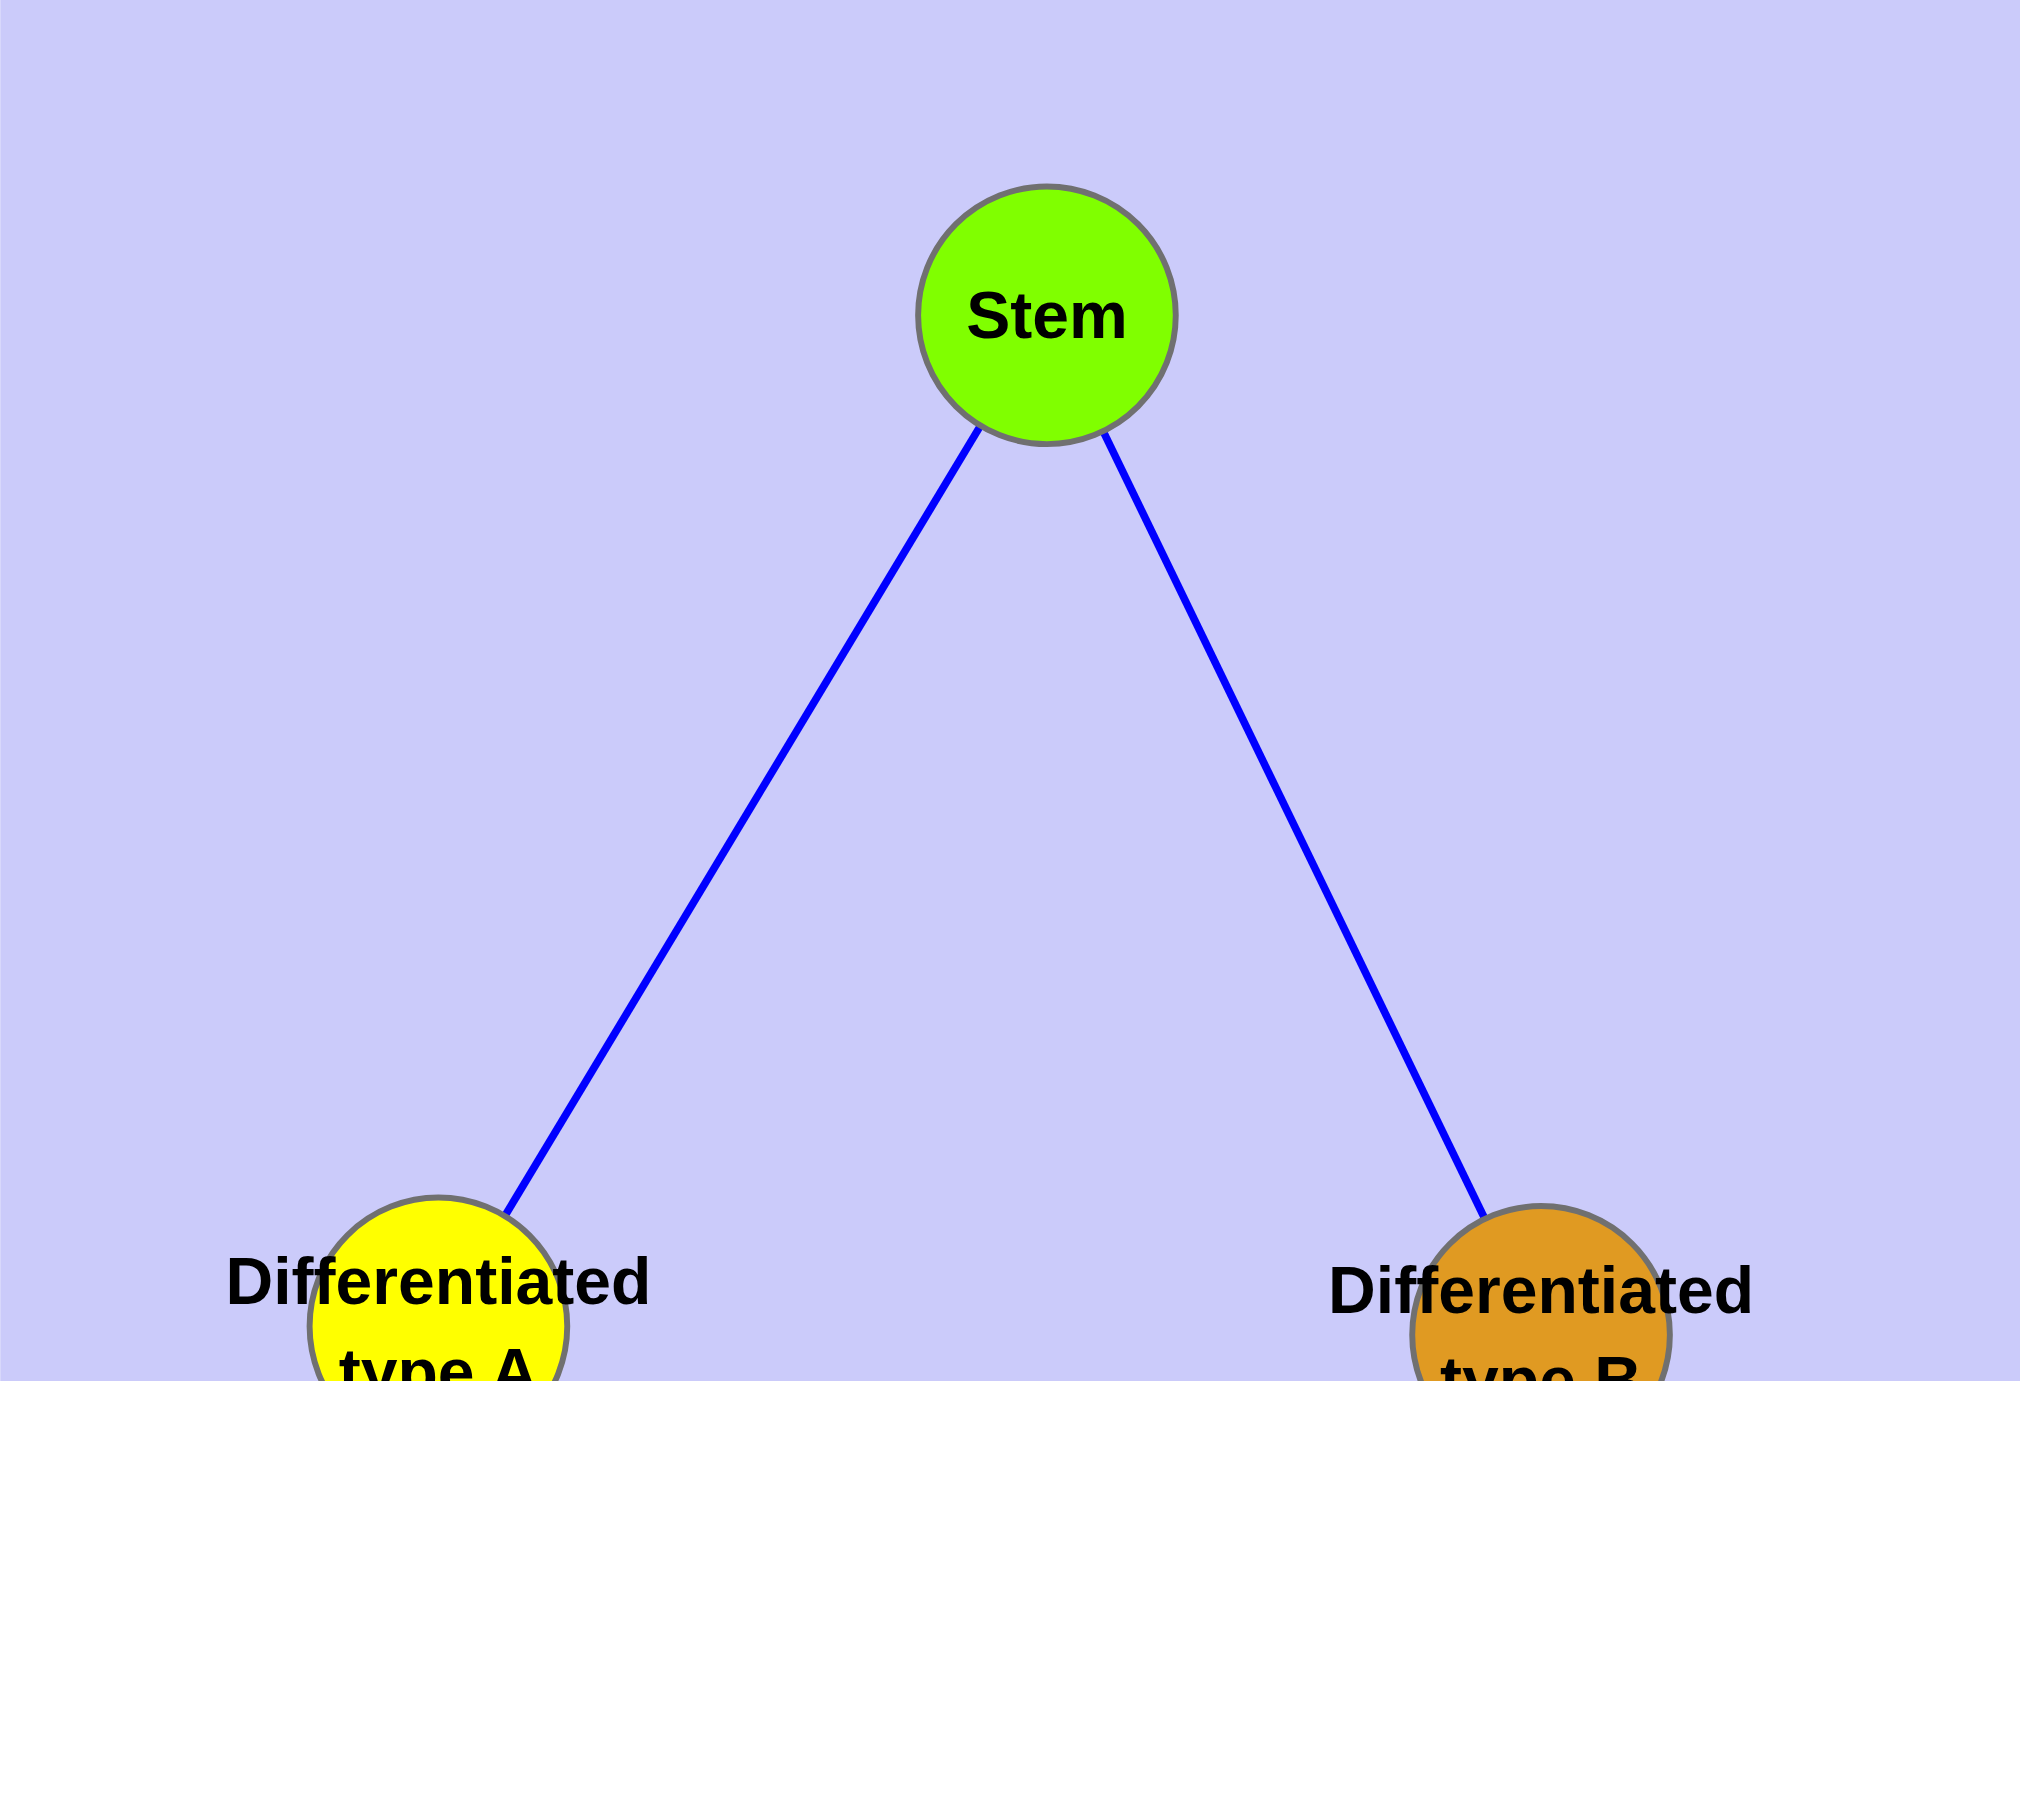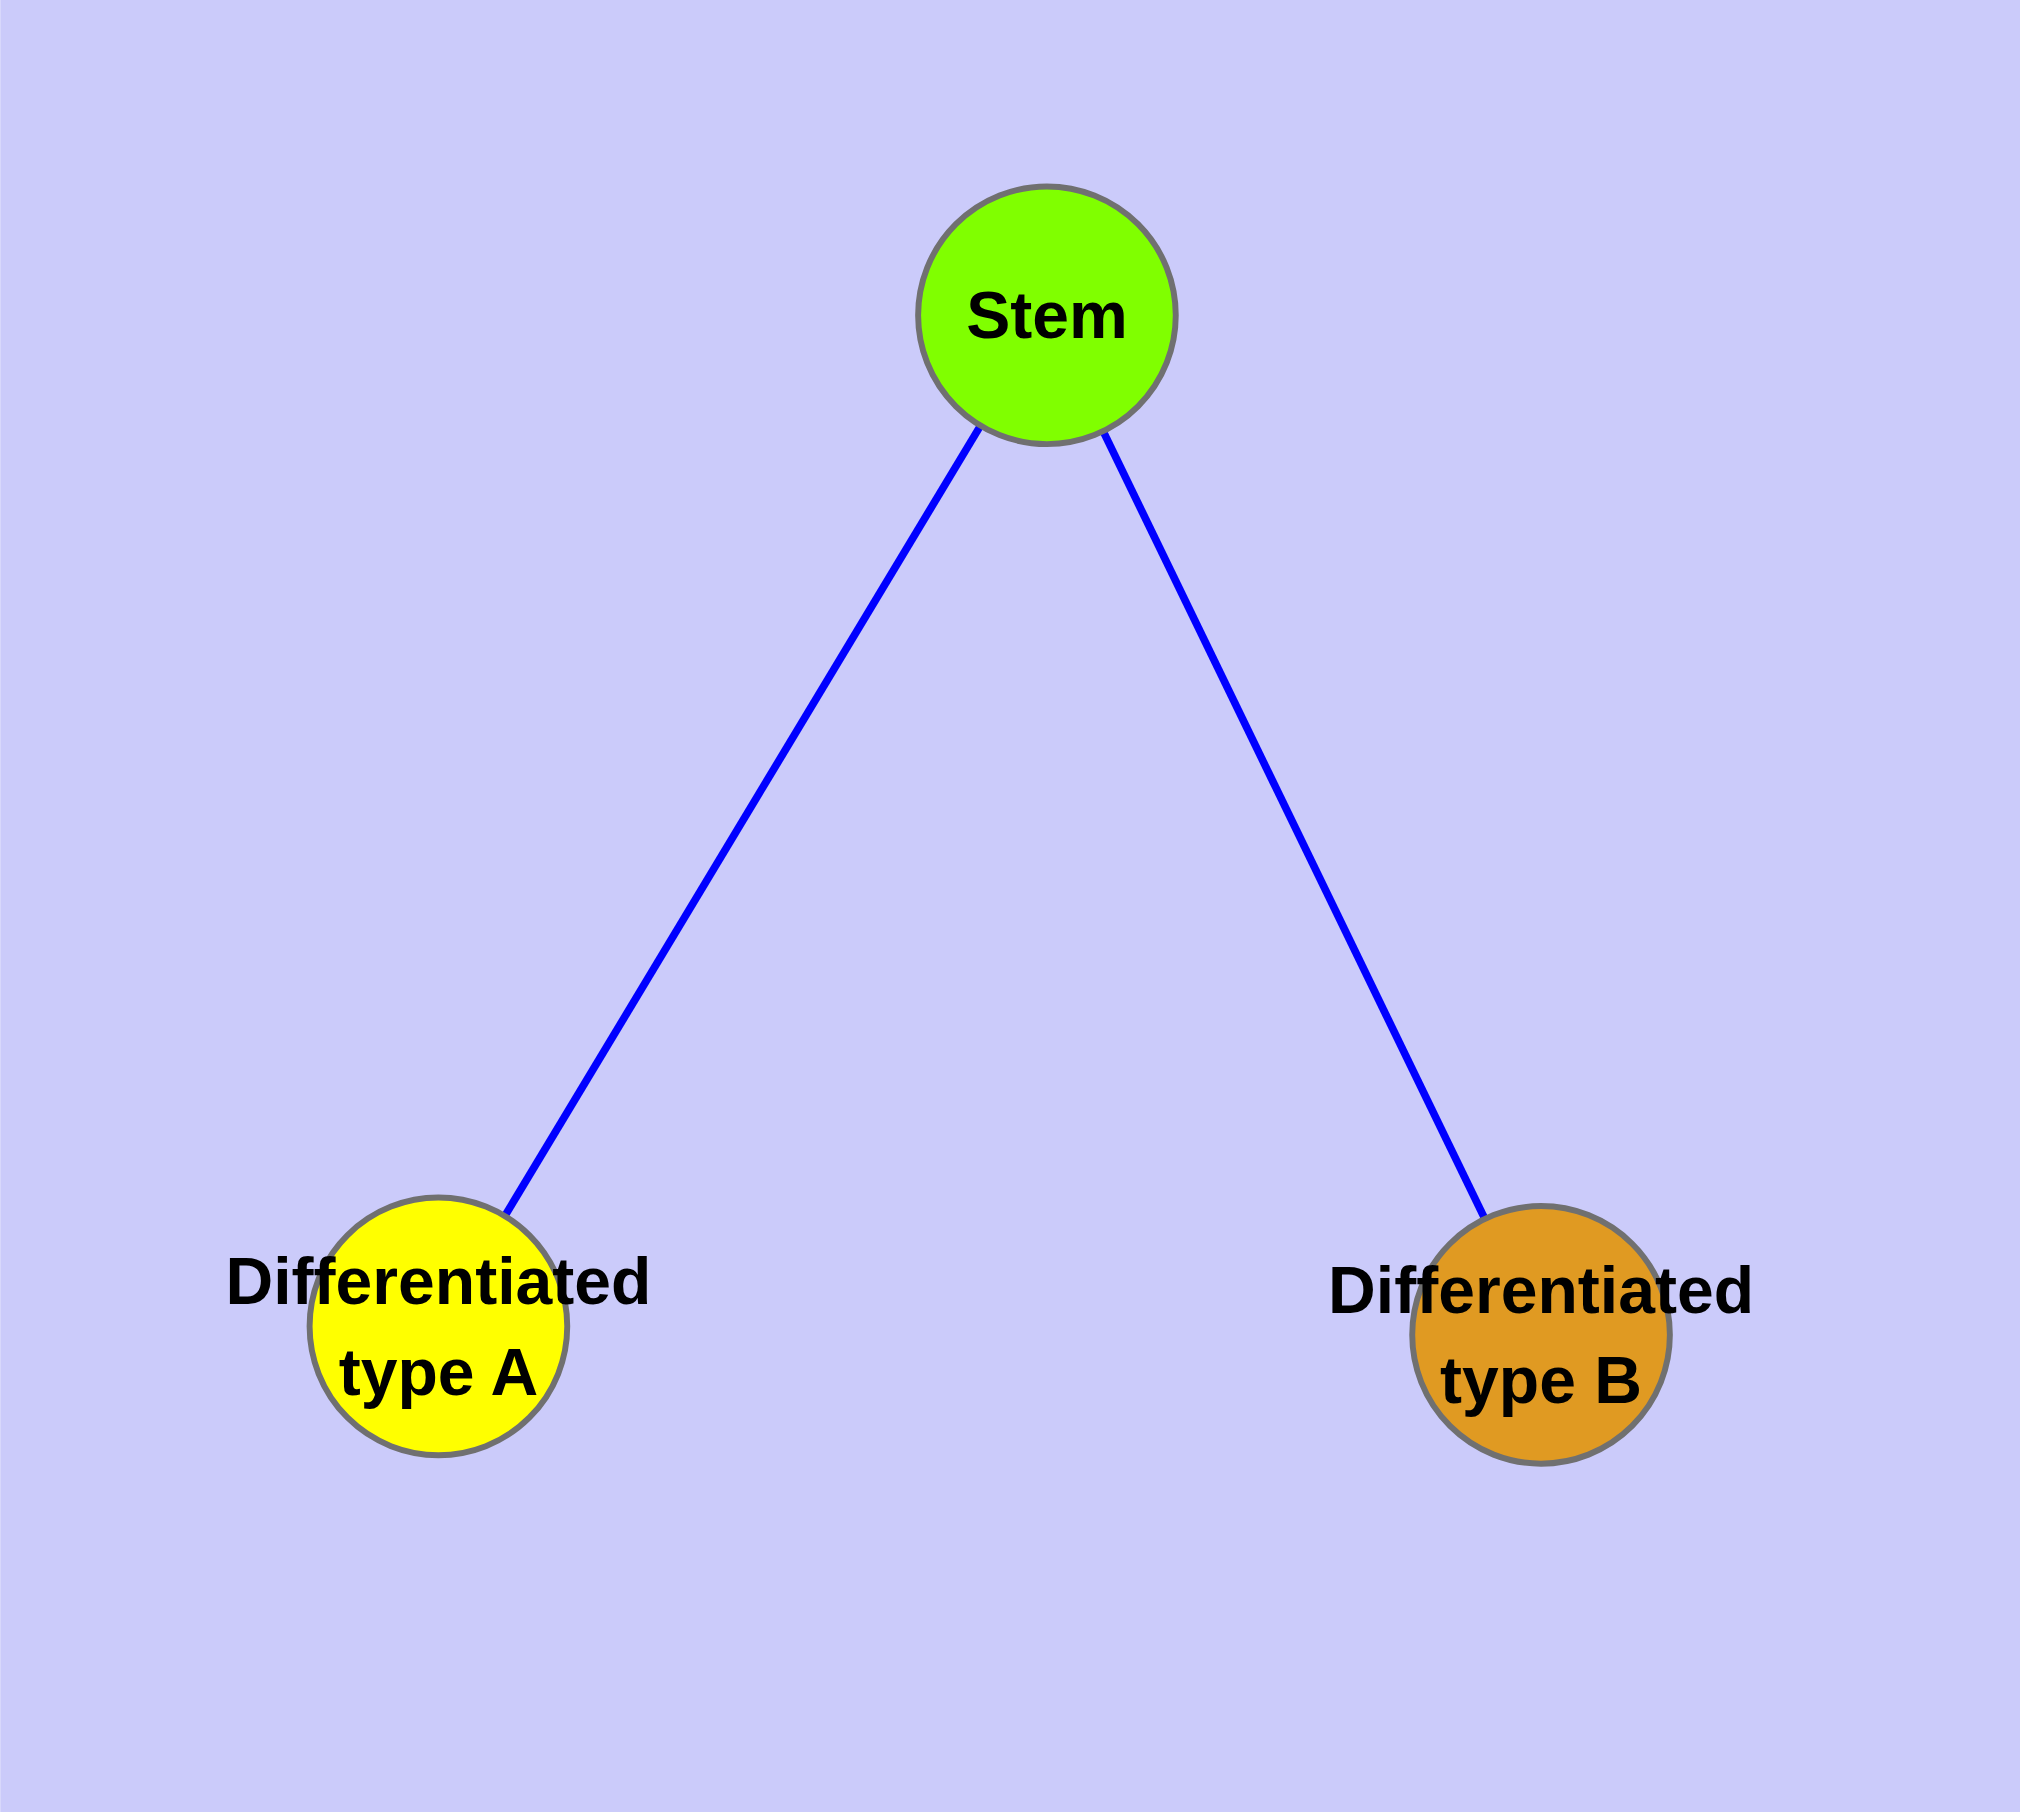--- a/index.html
+++ b/index.html
@@ -38,21 +38,21 @@
     font-size: 78px;
     fill: #000000;
     text-anchor: middle;
     dominant-baseline: auto;
     white-space: pre;
   }
 </style>
 </head>
 <body>
 
-<div id="canvas" style="width: 2021px; height: 1812px;">
+<div id="canvas" style="width: 2021px; height: 1381px;">
   <svg id="graph-svg" viewBox="0 0 2384 2138" xmlns="http://www.w3.org/2000/svg" style="width: 2021px; height: 1812px;">
 
     <rect id="bg-rect" x="0" y="0" width="2384" height="2138" fill="#CBCBFA"></rect>
 
     <g id="edges-layer">
         <line class="edge-line" x1="1156.6201278561136" y1="502.23285162626223" x2="595.3798721438862" y2="1434.7671483737377" stroke="#0000FF" stroke-width="9"></line>
         <line class="edge-line" x1="1301.2884643679831" y1="508.7839153253577" x2="1751.7115356320169" y2="1438.2160846746422" stroke="#0000FF" stroke-width="9"></line>
       </g>
     <g id="nodes-layer">
         <circle class="node-circle" cx="1235" cy="372" r="152" fill="#80FF00" stroke="#707070" stroke-width="7"></circle>

